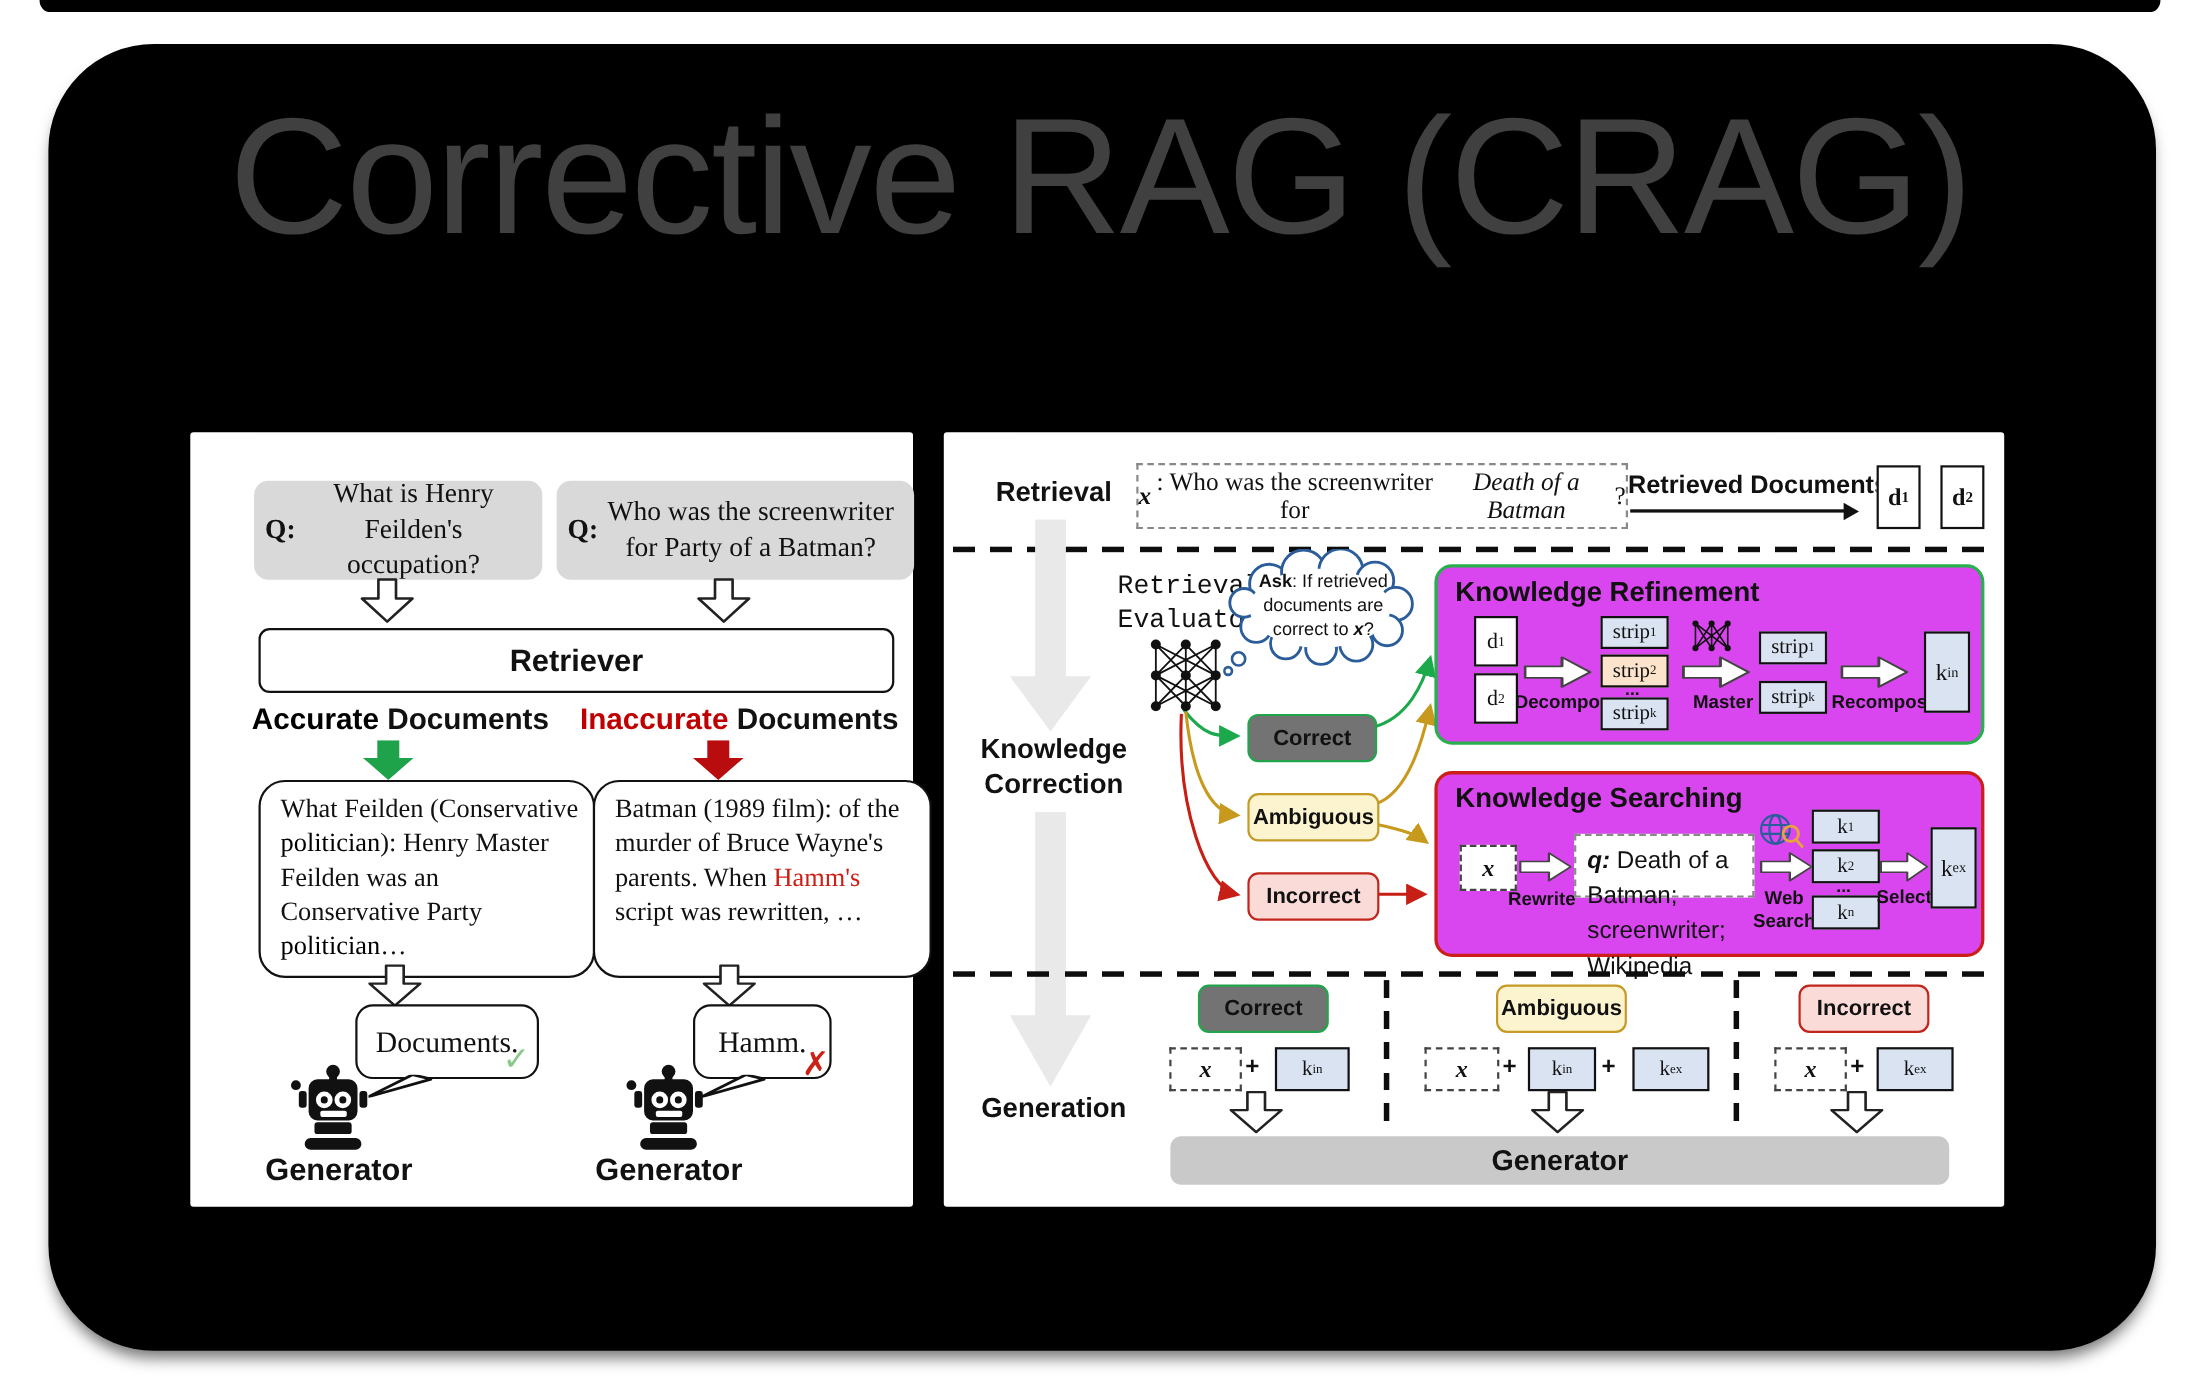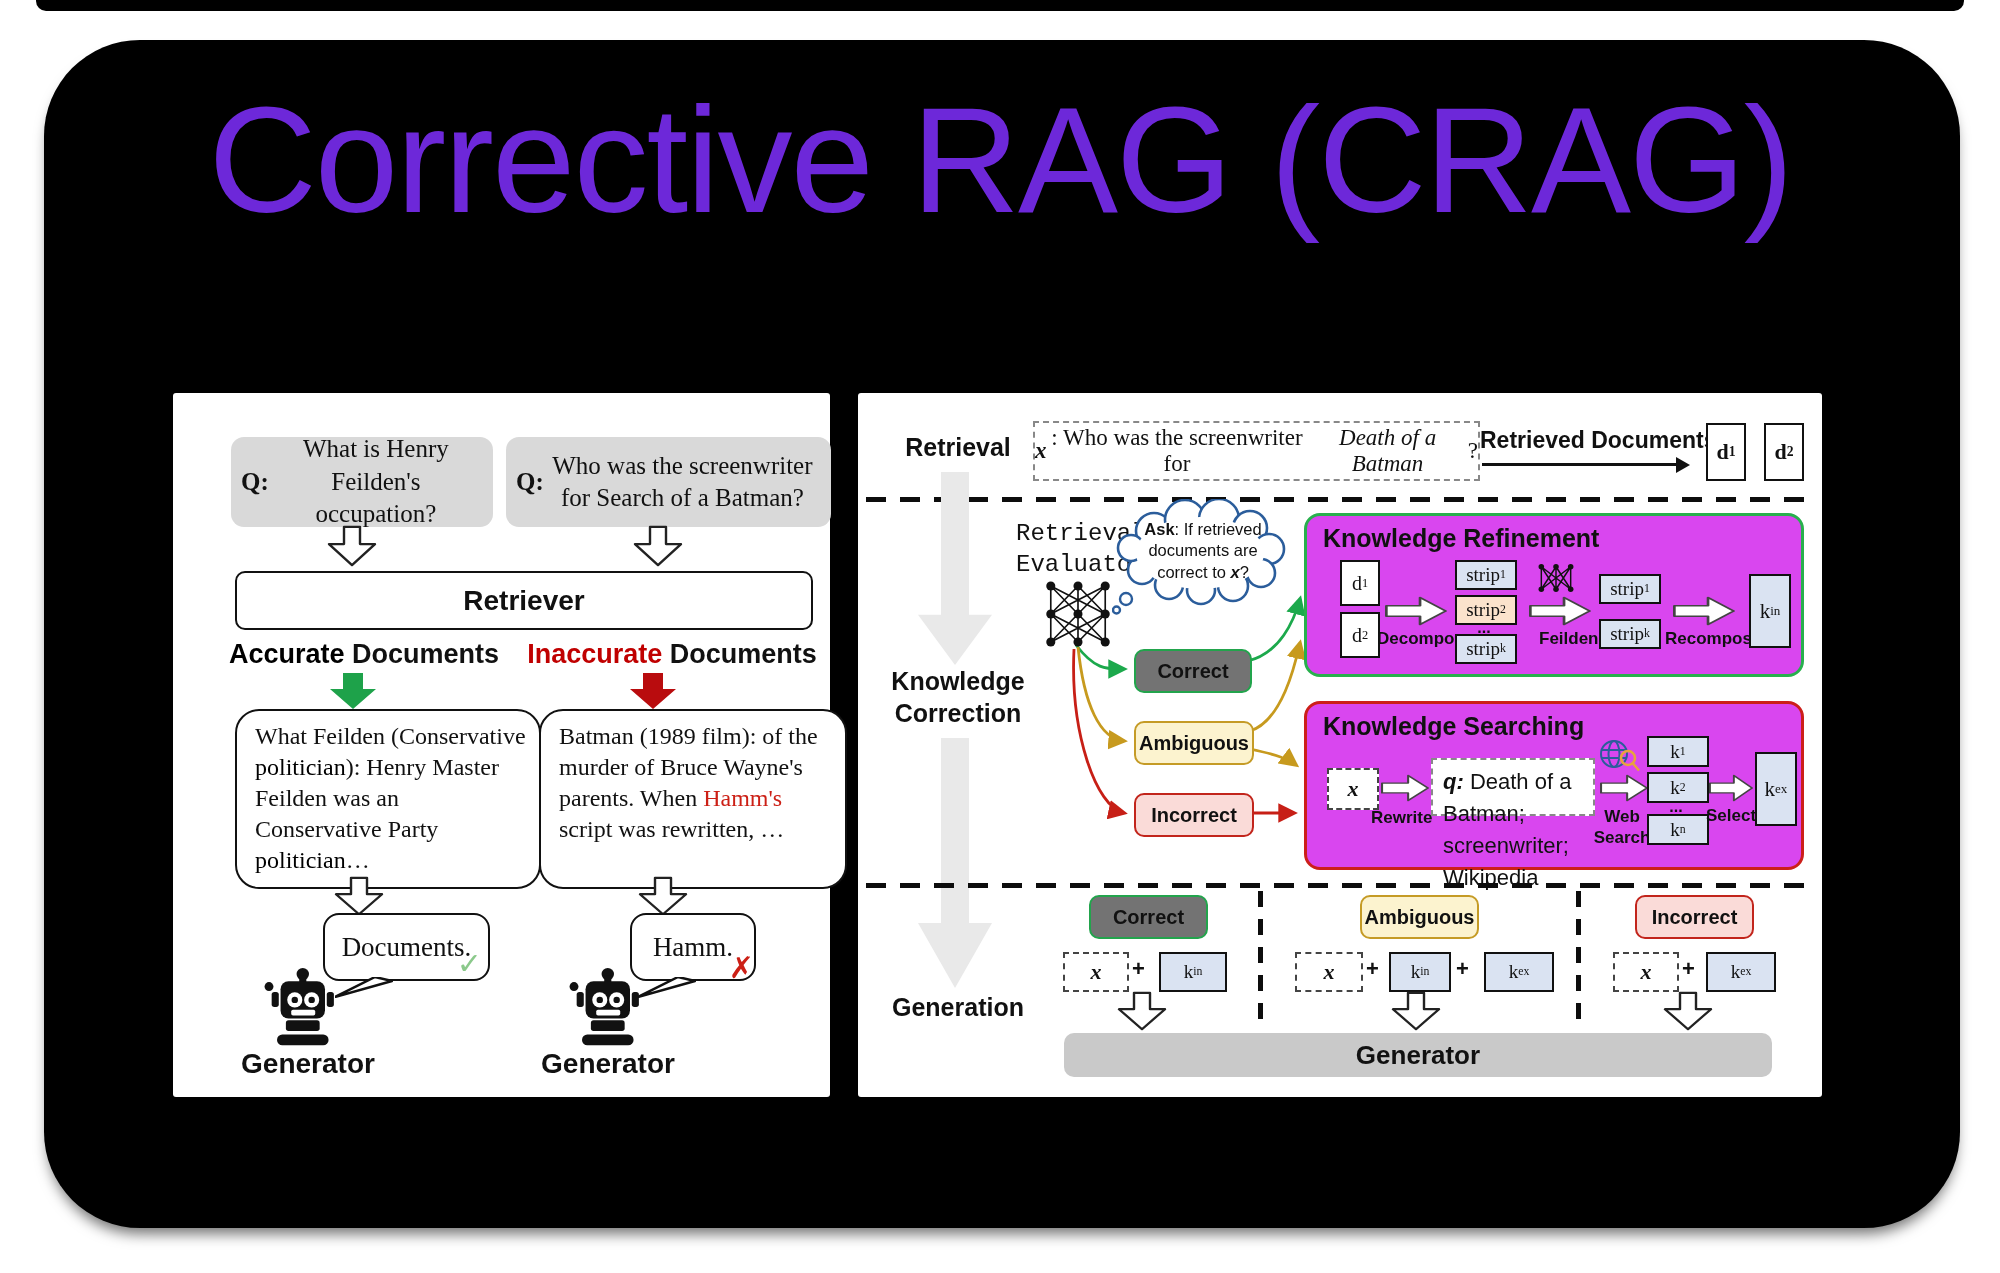--- a/index.html
+++ b/index.html
@@ -12,21 +12,21 @@
   .bi{font-weight:bold;font-style:italic;}
   .sub{font-size:0.62em;vertical-align:-0.35em;}
   .grn{color:#000000;}
   .red{color:#cc2016;}
   .dred{color:#c00000;}
   .ctr{display:flex;align-items:center;justify-content:center;text-align:center;}
   
   #top-strip{left:36px;top:0;width:1928px;height:11px;background:#000;border-radius:0 0 10px 10px;}
   #card{left:44px;top:40px;width:1916px;height:1188px;background:#000;border-radius:96px;
         box-shadow:0 10px 14px -4px rgba(0,0,0,.55);}
-  #main-title{left:0;top:78px;width:100%;text-align:center;color:#6d28d9;font-size:150px;
+  #main-title{left:0;top:78px;width:100%;text-align:center;color:#404040;font-size:150px;
               letter-spacing:-2px;line-height:1.1;}
   
   .panel{background:#fff;border-radius:3px;}
   #left-panel{left:173px;top:393px;width:657px;height:704px;}
   #right-panel{left:858px;top:393px;width:964px;height:704px;}
   
   .qbox{background:#d9d9d9;border-radius:13px;font-family:"Liberation Serif",serif;
         font-size:25px;line-height:1.3;padding:4px 10px;}
   .outline-box{border:2.5px solid #111;border-radius:10px;background:#fff;}
   .doc{border:2.5px solid #111;border-radius:24px;background:#fff;
@@ -170,21 +170,21 @@
   <div id="card" class="abs"></div>
   <div id="main-title" class="abs">Corrective RAG (CRAG)</div>
 
   <div id="left-panel" class="abs panel">
     <div class="abs qbox ctr" style="left:58px;top:44px;width:242px;height:82px;">
         <span class="b">Q:</span>
         <span> What is Henry Feilden's occupation?</span>
       </div>
     <div class="abs qbox ctr" style="left:333px;top:44px;width:305px;height:82px;">
         <span class="b">Q:</span>
-        <span> Who was the screenwriter for Search of a Batman?</span>
+        <span> Who was the screenwriter for Party of a Batman?</span>
       </div>
 
     <svg class="abs" style="left:154px;top:132px" width="50" height="42" viewBox="0 0 50 44" preserveAspectRatio="none">
         <use href="#arrowD"></use>
       </svg>
     <svg class="abs" style="left:460px;top:132px" width="50" height="42" viewBox="0 0 50 44" preserveAspectRatio="none">
         <use href="#arrowD"></use>
       </svg>
 
     <div class="abs outline-box ctr" style="left:62px;top:178px;width:574px;height:55px;font-weight:bold;font-size:28px;">Retriever</div>
@@ -330,21 +330,21 @@
       <div class="abs stripbox" style="left:148px;top:118px;width:58px;height:26px;">
           <span>strip</span>
           <span class="sub">k</span>
         </div>
       <svg class="abs" style="left:230px;top:46px" width="38" height="32" viewBox="0 0 44 36">
           <use href="#net2"></use>
         </svg>
       <svg class="abs" style="left:222px;top:80px" width="62" height="30" viewBox="0 0 46 40" preserveAspectRatio="none">
           <use href="#arrowR"></use>
         </svg>
-      <div class="abs steplab" style="left:232px;top:113px;">Feilden</div>
+      <div class="abs steplab" style="left:232px;top:113px;">Master</div>
       <div class="abs stripbox" style="left:292px;top:58px;width:58px;height:26px;">
           <span>strip</span>
           <span class="sub">1</span>
         </div>
       <div class="abs stripbox" style="left:292px;top:103px;width:58px;height:26px;">
           <span>strip</span>
           <span class="sub">k</span>
         </div>
       <svg class="abs" style="left:366px;top:80px" width="62" height="30" viewBox="0 0 46 40" preserveAspectRatio="none">
           <use href="#arrowR"></use>

